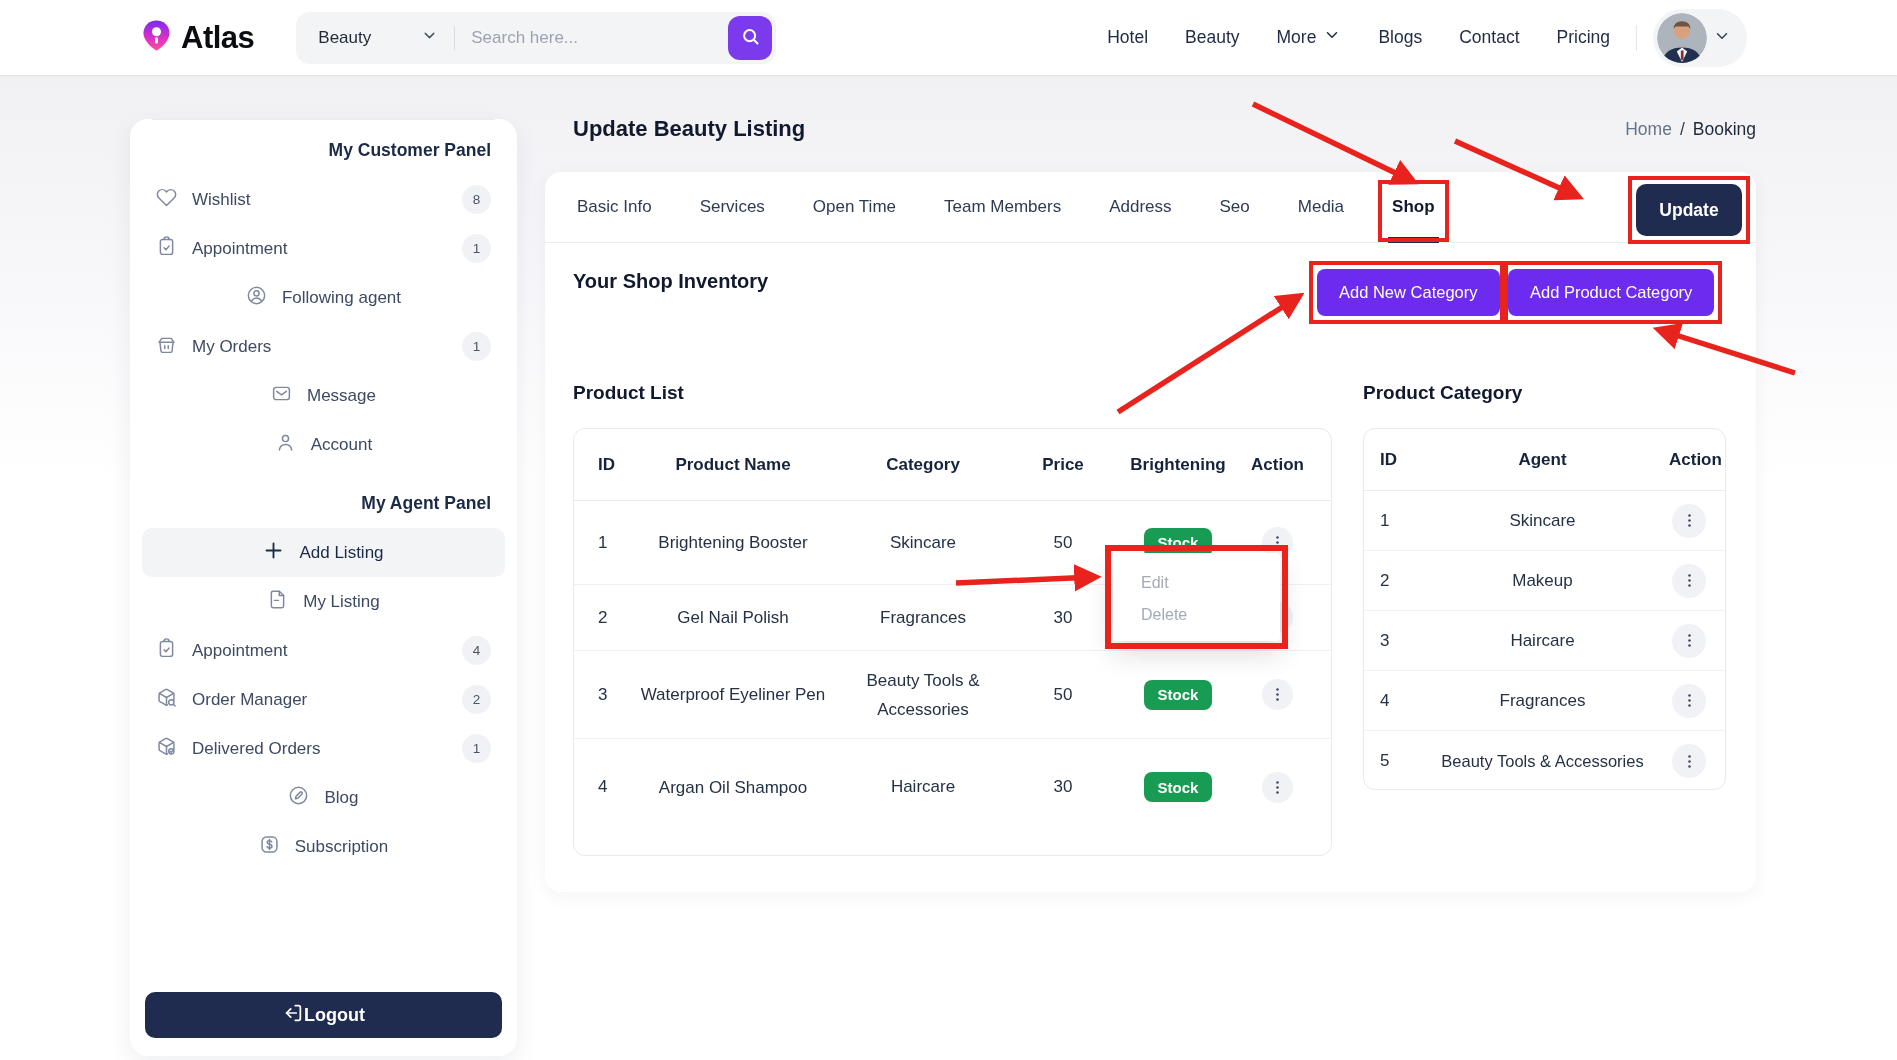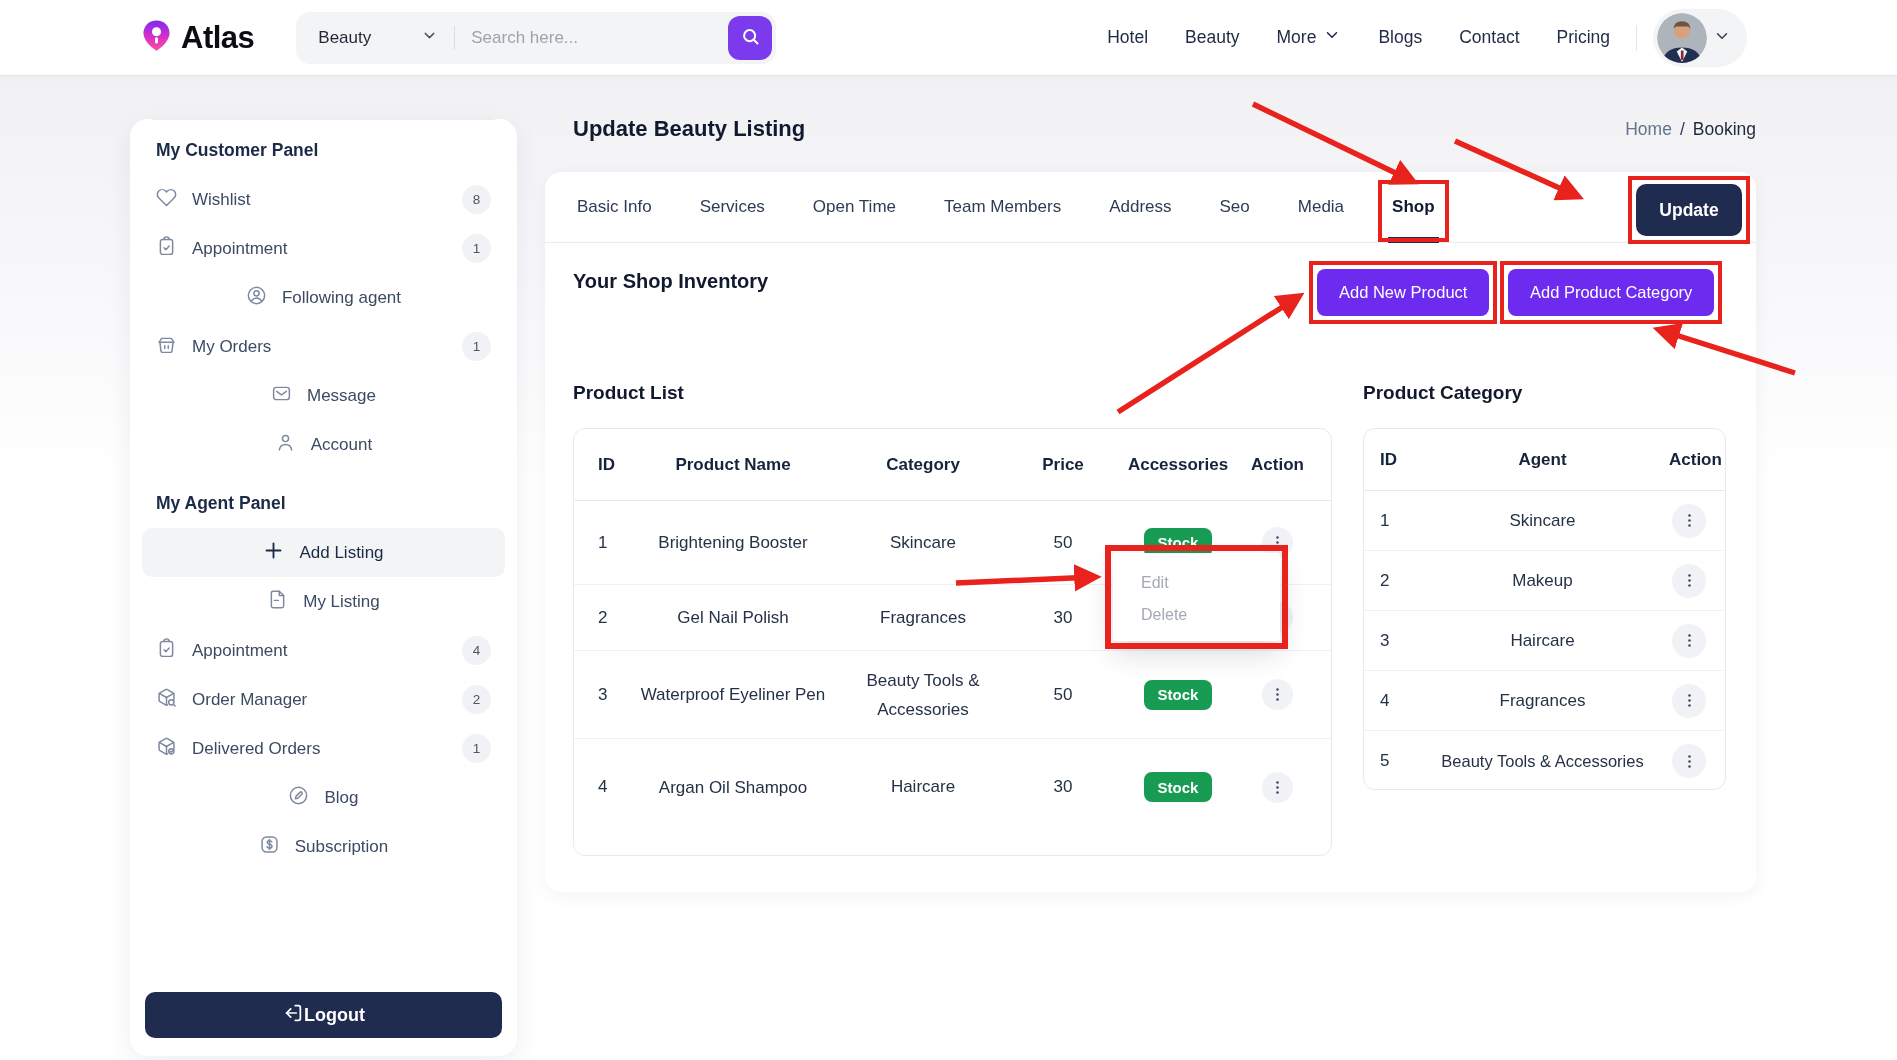--- a/index.html
+++ b/index.html
@@ -26,21 +26,21 @@
   .nav-divider{width:1px;height:26px;background:#E2E5EA;margin-left:26px;}
   .avatar-pill{margin-left:16px;height:58px;background:#F3F4F6;border-radius:999px;display:flex;align-items:center;padding:4px 16px 4px 4px;gap:6px;cursor:pointer;}
   .avatar{border-radius:50%;overflow:hidden;flex:none;}
 
   
   .sidebar{position:absolute;left:130px;top:119px;width:387px;height:937px;background:#fff;border-radius:18px;box-shadow:0 8px 26px rgba(21,34,66,.07);z-index:5;}
   .profile{display:flex;align-items:center;gap:18px;padding:28px 22px 22px 26px;}
   .profile-name{font-size:17.5px;font-weight:700;color:#1B2A47;margin-bottom:5px;}
   .profile-email{font-size:16.5px;color:#6B7280;}
   .side-divider{border-top:1px solid #E9EBEF;margin:0 22px;}
-  .side-title{font-size:17.5px;font-weight:700;color:#1B2A47;margin:20px 26px 10px;}
+  .side-title{font-size:17.5px;font-weight:700;color:#1B2A47;margin:20px 26px 10px;text-align:right;}
   .side-list{padding:4px 0;}
   .side-item{display:flex;align-items:center;gap:15px;height:49px;margin:0 12px;padding:0 14px;font-size:17px;color:#3D4A63;border-radius:10px;cursor:pointer;justify-content:center;}
   .side-item.active{background:#F3F4F6;color:#1B2A47;}
   .side-item .ico{color:#7E89A0;flex:none;}
   .side-item.active .ico{color:#1B2A47;}
   .badge{margin-left:auto;width:29px;height:29px;border-radius:50%;background:#F1F2F5;color:#4B5563;font-size:13.5px;display:flex;align-items:center;justify-content:center;}
   .logout-btn{position:absolute;left:15px;right:15px;top:873px;height:46px;background:var(--navy);border:none;border-radius:10px;color:#fff;font-size:18px;font-weight:700;display:flex;align-items:center;justify-content:center;gap:0;cursor:pointer;font-family:inherit;}
 
   
   .page-title{position:absolute;left:573px;top:116px;font-size:22px;font-weight:700;color:#10192E;z-index:6;}
@@ -328,36 +328,36 @@
         <span class="red-box rb-inset"></span>
       </span>
     </div>
     <span style="position:absolute;right:14px;top:12px;width:106px;height:52px">
       <button class="update-btn" style="position:absolute;left:0;top:0">Update</button>
       <span class="red-box rb-btn"></span>
     </span>
 
     <div class="shop-heading">Your Shop Inventory</div>
     <span class="wrap-anp" style="position:absolute">
-      <button class="btn-purple">Add New Product</button>
+      <button class="btn-purple">Add New Category</button>
       <span class="red-box rb-btn"></span>
     </span>
     <span class="wrap-apc" style="position:absolute">
       <button class="btn-purple">Add Product Category</button>
       <span class="red-box rb-btn"></span>
     </span>
 
     <div class="list-heading" style="left:28px;top:210px">Product List</div>
     <div class="table-card" style="left:28px;top:256px;width:759px;height:428px">
       <div class="pl-row pl-head">
         <span>ID</span>
         <span class="c-center">Product Name</span>
         <span class="c-center">Category</span>
         <span class="c-center">Price</span>
-        <span class="c-center">Accessories</span>
+        <span class="c-center">Brightening</span>
         <span class="c-center">Action</span>
       </div>
       <div class="pl-row pl-body-row" style="height:84px">
         <span>1</span>
         <span class="c-center name-cell" style="text-align:center">Brightening Booster</span>
         <span class="c-center">Skincare</span>
         <span class="c-center">50</span>
         <span class="c-center">
             <span class="stock-badge">Stock</span>
           </span>

